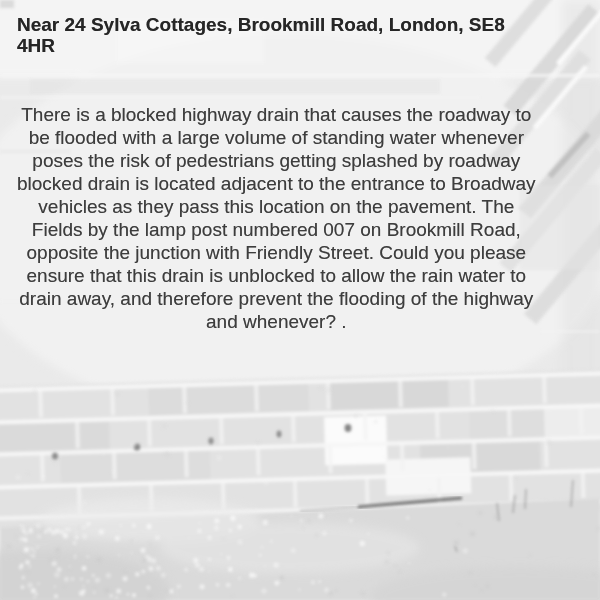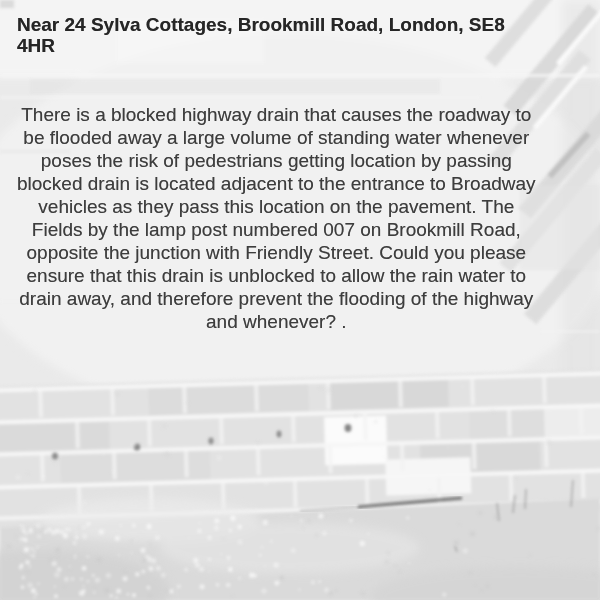--- a/index.html
+++ b/index.html
@@ -384,22 +384,22 @@
       </g>
   </svg>
 
   <div class="report-title">
     <div class="txt-line">Near 24 Sylva Cottages, Brookmill Road, London, SE8</div>
     <div class="txt-line">4HR</div>
   </div>
 
   <div class="report-body">
     <div class="txt-line">There is a blocked highway drain that causes the roadway to</div>
-    <div class="txt-line">be flooded away a large volume of standing water whenever</div>
-    <div class="txt-line">poses the risk of pedestrians getting location by passing</div>
+    <div class="txt-line">be flooded with a large volume of standing water whenever</div>
+    <div class="txt-line">poses the risk of pedestrians getting splashed by roadway</div>
     <div class="txt-line">blocked drain is located adjacent to the entrance to Broadway</div>
     <div class="txt-line">vehicles as they pass this location on the pavement. The</div>
     <div class="txt-line">Fields by the lamp post numbered 007 on Brookmill Road,</div>
     <div class="txt-line">opposite the junction with Friendly Street. Could you please</div>
     <div class="txt-line">ensure that this drain is unblocked to allow the rain water to</div>
     <div class="txt-line">drain away, and therefore prevent the flooding of the highway</div>
     <div class="txt-line">and whenever? .</div>
   </div>
 
 </div>

